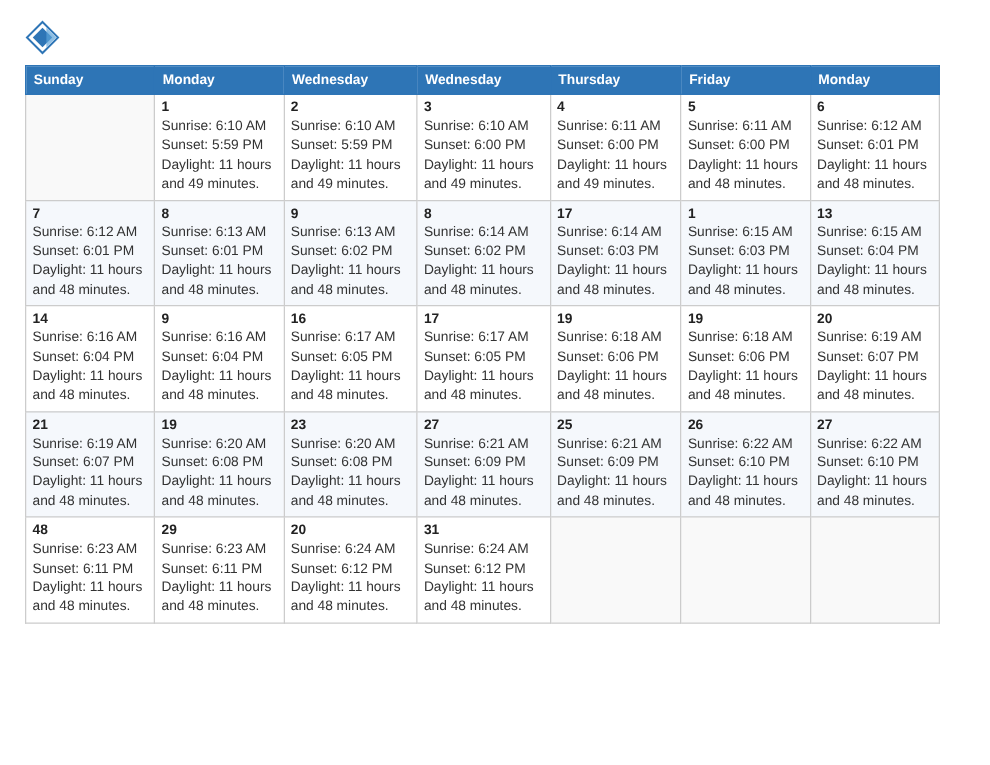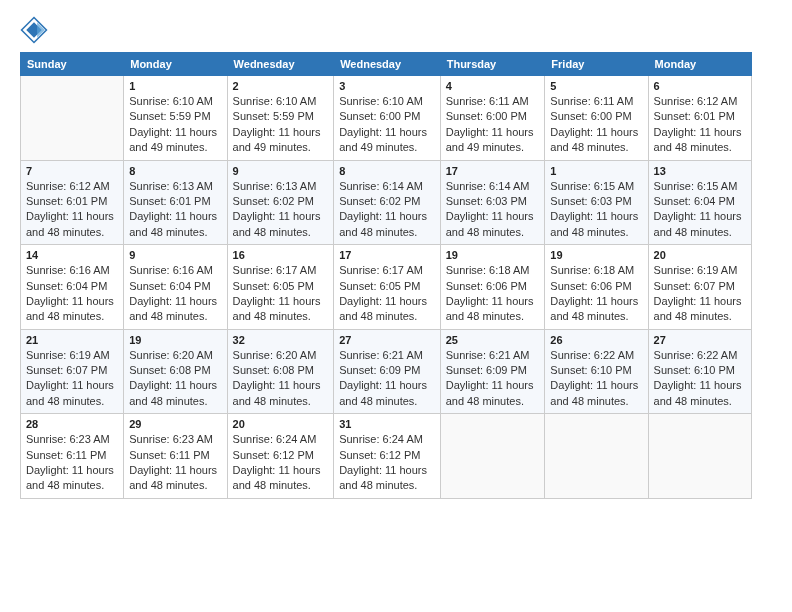--- a/index.html
+++ b/index.html
@@ -283,21 +283,21 @@
 and 48 minutes.</div>
           </td>
           <td>
             <div class="day-number">19</div>
             <div class="day-info" style="white-space: pre-line;">Sunrise: 6:20 AM
 Sunset: 6:08 PM
 Daylight: 11 hours
 and 48 minutes.</div>
           </td>
           <td>
-            <div class="day-number">32</div>
+            <div class="day-number">23</div>
             <div class="day-info" style="white-space: pre-line;">Sunrise: 6:20 AM
 Sunset: 6:08 PM
 Daylight: 11 hours
 and 48 minutes.</div>
           </td>
           <td>
             <div class="day-number">27</div>
             <div class="day-info" style="white-space: pre-line;">Sunrise: 6:21 AM
 Sunset: 6:09 PM
 Daylight: 11 hours
@@ -320,21 +320,21 @@
           <td>
             <div class="day-number">27</div>
             <div class="day-info" style="white-space: pre-line;">Sunrise: 6:22 AM
 Sunset: 6:10 PM
 Daylight: 11 hours
 and 48 minutes.</div>
           </td>
         </tr>
         <tr>
           <td>
-            <div class="day-number">28</div>
+            <div class="day-number">48</div>
             <div class="day-info" style="white-space: pre-line;">Sunrise: 6:23 AM
 Sunset: 6:11 PM
 Daylight: 11 hours
 and 48 minutes.</div>
           </td>
           <td>
             <div class="day-number">29</div>
             <div class="day-info" style="white-space: pre-line;">Sunrise: 6:23 AM
 Sunset: 6:11 PM
 Daylight: 11 hours

